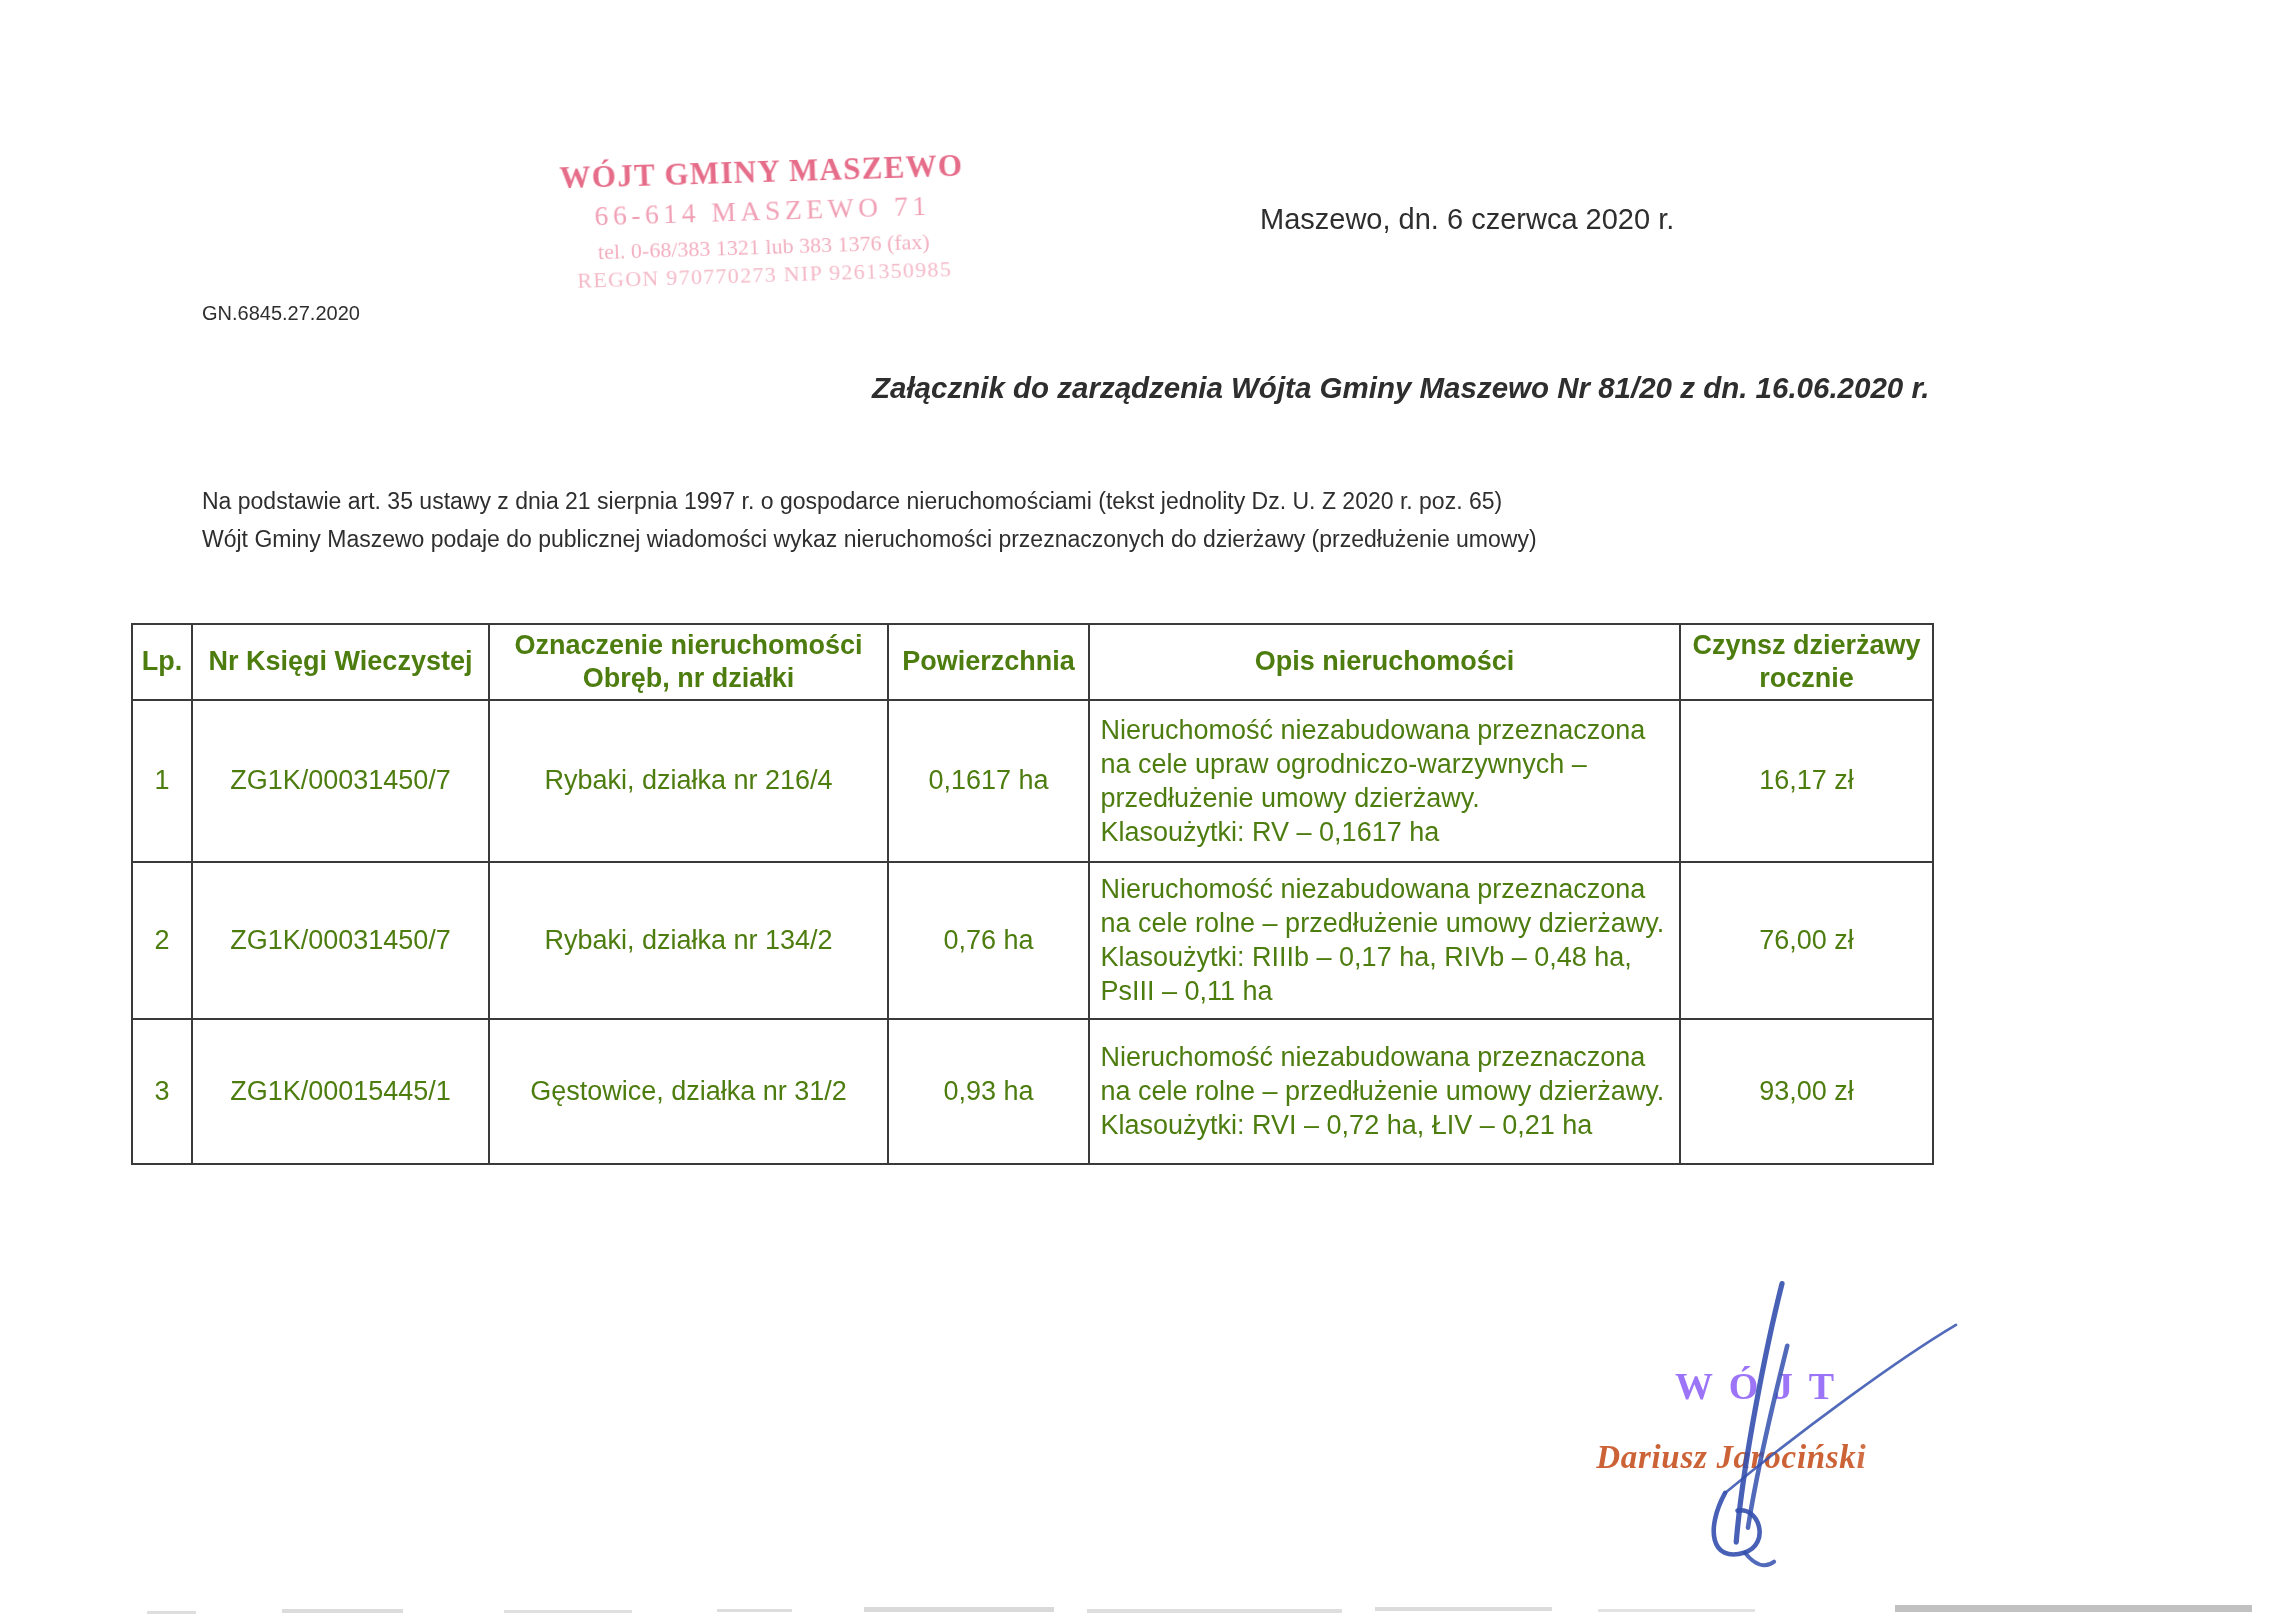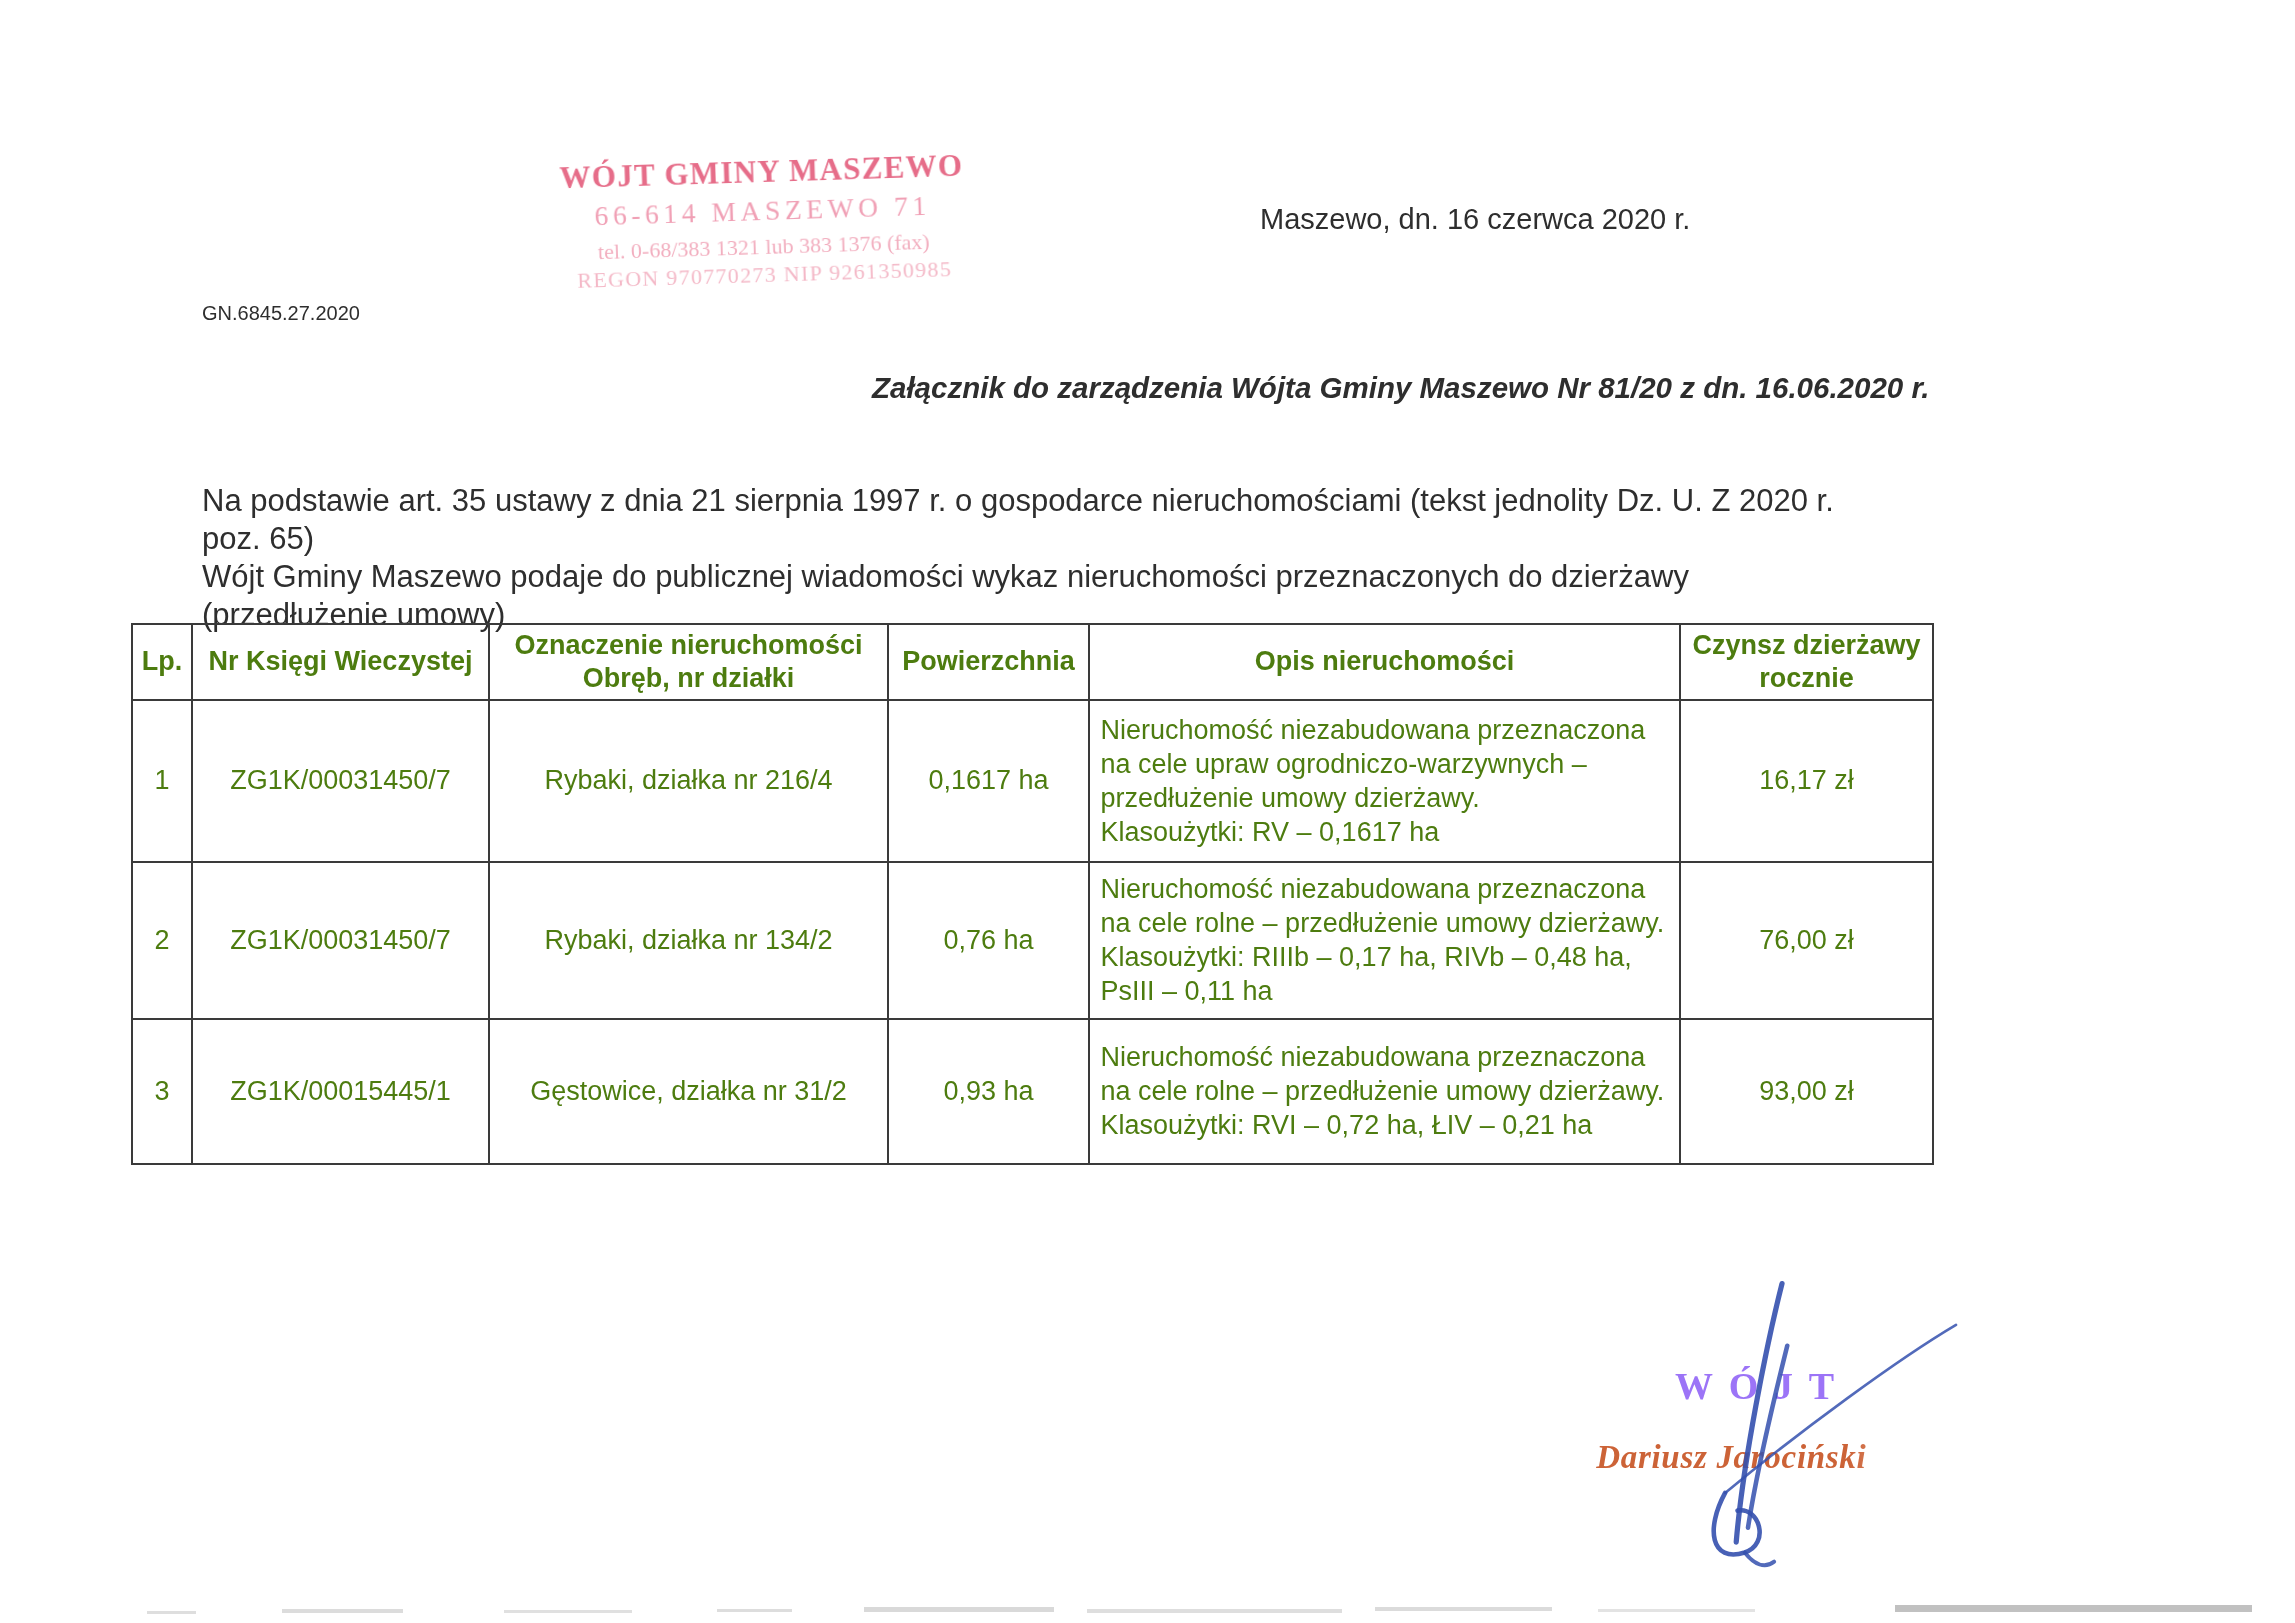--- a/index.html
+++ b/index.html
@@ -27,21 +27,21 @@
 
   .date-line{position:absolute;left:1260px;top:203px;font-size:29px;}
   .ref-number{position:absolute;left:202px;top:302px;font-size:20px;}
   .doc-title{
     position:absolute;left:872px;top:371px;
     font-size:29.5px;font-weight:bold;font-style:italic;
     white-space:nowrap;
   }
   .intro{
     position:absolute;left:202px;top:482px;width:1676px;
-    font-size:31px;line-height:38px;white-space:pre-line;
+    font-size:23px;line-height:38px;white-space:pre-line;
   }
 
   
   .doc-table{
     position:absolute;left:131px;top:623px;
     border-collapse:collapse;table-layout:fixed;
     font-size:27px;color:#4d7c0f;
   }
   .doc-table th,.doc-table td{
     border:2px solid #3a3a3a;
@@ -95,21 +95,21 @@
 
 <div class="page">
 
   <div class="letterhead">
     <div class="l1">WÓJT GMINY MASZEWO</div>
     <div class="l2">66-614  MASZEWO 71</div>
     <div class="l3">tel. 0-68/383 1321 lub 383 1376 (fax)</div>
     <div class="l4">REGON  970770273  NIP 9261350985</div>
   </div>
 
-  <div class="date-line">Maszewo, dn. 16 czerwca 2020 r.</div>
+  <div class="date-line">Maszewo, dn. 6 czerwca 2020 r.</div>
 
   <div class="ref-number">GN.6845.27.2020</div>
 
   <div class="doc-title">Załącznik do zarządzenia Wójta Gminy Maszewo Nr 81/20 z dn. 16.06.2020 r.</div>
 
   <div class="intro">Na podstawie art. 35 ustawy z dnia 21 sierpnia 1997 r. o gospodarce nieruchomościami (tekst jednolity Dz. U. Z 2020 r. poz. 65)
 Wójt Gminy Maszewo podaje do publicznej wiadomości wykaz nieruchomości przeznaczonych do dzierżawy (przedłużenie umowy)</div>
 
   <table class="doc-table">
     <colgroup>

